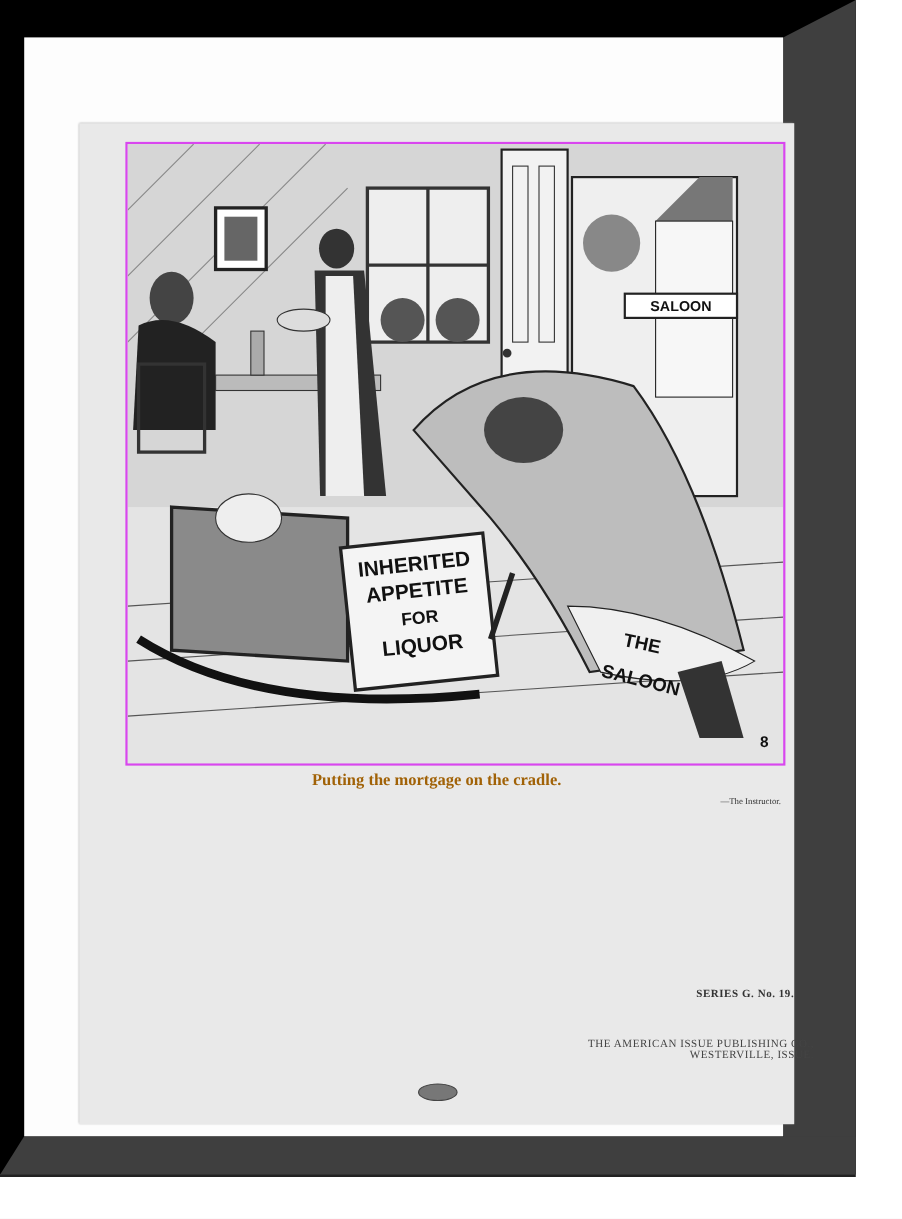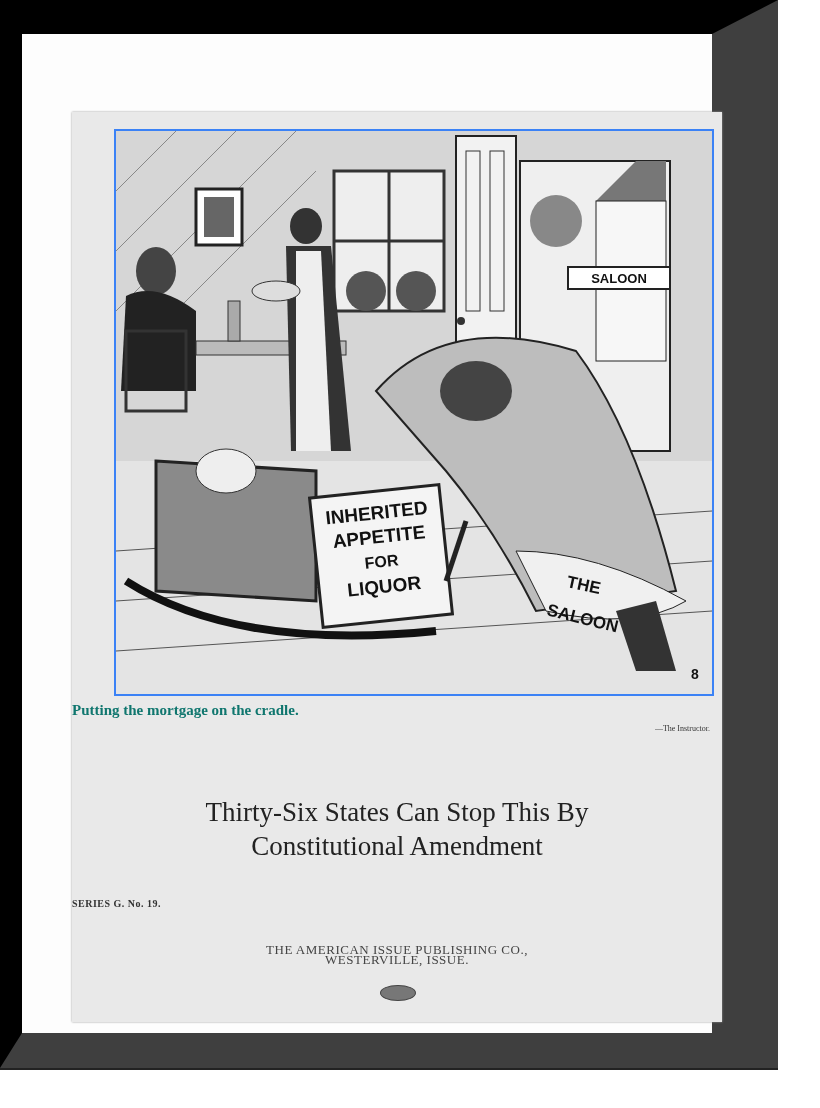--- a/index.html
+++ b/index.html
@@ -3,26 +3,26 @@
 <meta charset="utf-8">
 <style>
   html, body { margin:0; padding:0; }
   body { width:820px; height:1108px; background:#ffffff; position:relative; overflow:hidden; font-family:"Liberation Serif", serif; }
   .frame-outer { position:absolute; left:0; top:0; width:778px; height:1068px; background:#000; }
   .frame-right { position:absolute; left:712px; top:0; width:66px; height:1068px; background:#3f3f3f; clip-path:polygon(100% 0,100% 100%,0 100%,0 34px); }
   .frame-bottom { position:absolute; left:0; top:1033px; width:778px; height:35px; background:#3f3f3f; clip-path:polygon(22px 0,100% 0,100% 100%,0 100%); }
   .frame-edge { position:absolute; left:0; top:1068px; width:778px; height:2px; background:#222; }
   .mat { position:absolute; left:22px; top:34px; width:690px; height:999px; background:#fdfdfd; }
   .print { position:absolute; left:50px; top:78px; width:650px; height:910px; background:#e9e9e9; box-shadow:0 0 2px #999; }
-  .illus { position:absolute; left:42px; top:17px; width:596px; height:563px; border:2px solid #3b82f6; background:#e2e2e2; overflow:hidden; }
-  .caption { position:absolute; left:0; width:100%; top:590px; text-align:left; font-weight:bold; font-size:15px; color:#0f766e; }
+  .illus { position:absolute; left:42px; top:17px; width:596px; height:563px; border:2px solid #d946ef; background:#e2e2e2; overflow:hidden; }
+  .caption { position:absolute; left:0; width:100%; top:590px; text-align:center; font-weight:bold; font-size:15px; color:#a16207; }
   .credit { position:absolute; right:12px; top:612px; font-size:8px; color:#333; font-weight:normal; }
   .headline { position:absolute; left:0; width:100%; top:683px; text-align:center; font-size:27px; color:#222; line-height:34px; }
-  .series { position:absolute; left:0; width:100%; top:786px; text-align:left; font-size:10px; font-weight:bold; color:#333; letter-spacing:0.5px; }
-  .publisher { position:absolute; left:0; width:100%; top:833px; text-align:center; font-size:13px; color:#444; line-height:10px; letter-spacing:0.5px; }
+  .series { position:absolute; left:0; width:100%; top:786px; text-align:right; font-size:10px; font-weight:bold; color:#333; letter-spacing:0.5px; }
+  .publisher { position:absolute; left:18px; width:100%; top:833px; text-align:right; font-size:10px; color:#444; line-height:10px; letter-spacing:0.5px; }
   .logo { position:absolute; left:308px; top:873px; width:34px; height:14px; border-radius:50%; background:#777; border:1px solid #444; }
   .sign-text { font-family:"Liberation Sans", sans-serif; font-weight:bold; fill:#111; }
 </style>
 </head>
 <body>
 
 <div class="frame-outer"></div>
 <div class="frame-right"></div>
 <div class="frame-bottom"></div>
 <div class="frame-edge"></div>
@@ -103,24 +103,20 @@
         <text x="430" y="484" class="sign-text" font-size="17" transform="rotate(14 430 484)">SALOON</text>
         <line x1="350" y1="390" x2="330" y2="450" stroke="#222" stroke-width="5"></line>
         <path d="M500 480 L520 540 L560 540 L540 470 Z" fill="#333"></path>
         <text x="575" y="548" class="sign-text" font-size="14">8</text>
       </svg>
     </div>
 
     <div class="caption">Putting the mortgage on the cradle.</div>
     <div class="credit">—The Instructor.</div>
 
-    <div class="headline">
-      <div>Thirty-Six States Can Stop This By</div>
-      <div>Constitutional Amendment</div>
-    </div>
 
     <div class="series">SERIES G.  No. 19.</div>
 
     <div class="publisher">
       <div>THE AMERICAN ISSUE PUBLISHING CO.,</div>
       <div>WESTERVILLE, ISSUE.</div>
     </div>
 
     <div class="logo"></div>
   </div>

